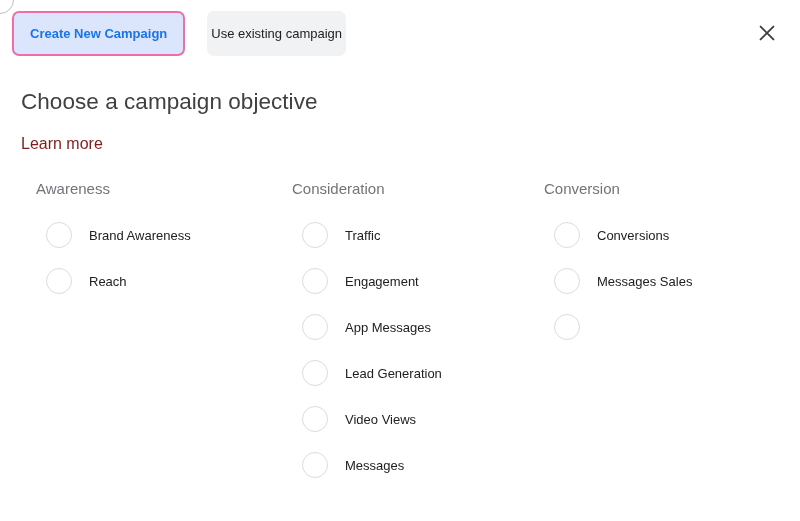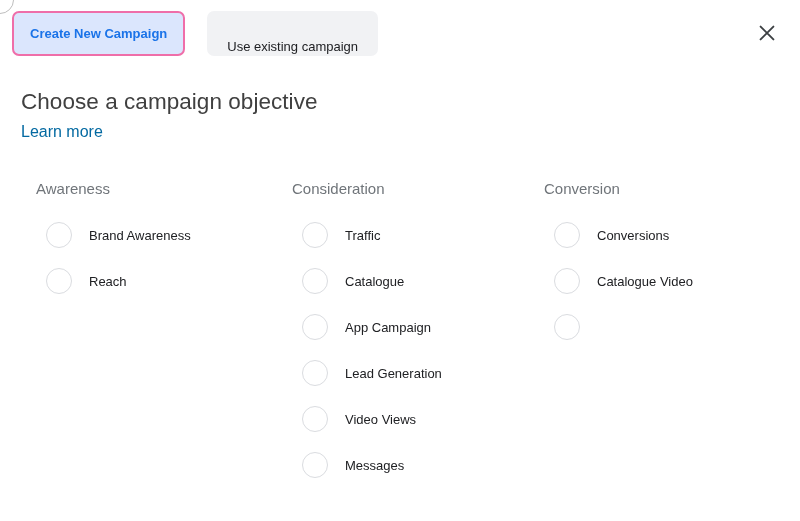--- a/index.html
+++ b/index.html
@@ -57,22 +57,21 @@
     color: #1a73e8;
     font-weight: bold;
     padding: 0 16px;
   }
 
   .tab.secondary {
     background: #f1f2f4;
     border: 2px solid transparent;
     color: #202124;
     font-weight: normal;
-    padding: 0 18px;
-    align-items: flex-end;
+    padding: 0 2px;
   }
 
   #close-button {
     position: absolute;
     right: 16px;
     top: 16px;
     width: 34px;
     height: 34px;
     display: flex;
     align-items: center;
@@ -88,23 +87,23 @@
     top: 89px;
     font-size: 22.5px;
     font-weight: 500;
     color: #404040;
     letter-spacing: 0.05px;
   }
 
   #learn-more-link {
     position: absolute;
     left: 21px;
-    top: 123px;
+    top: 135px;
     font-size: 16px;
-    color: #0369a1;
+    color: #7f1d1d;
     text-decoration: none;
     cursor: pointer;
   }
 
   #columns {
     position: absolute;
     left: 36px;
     top: 180px;
     width: 760px;
     display: flex;
@@ -188,25 +187,25 @@
   </div>
 
   <div class="objective-column col-1">
     <div class="column-header">Consideration</div>
     <div class="option-row">
       <span class="radio-circle"></span>
       <span class="option-label">Traffic</span>
     </div>
     <div class="option-row">
       <span class="radio-circle"></span>
-      <span class="option-label">Catalogue</span>
-    </div>
-    <div class="option-row">
-      <span class="radio-circle"></span>
-      <span class="option-label">App Campaign</span>
+      <span class="option-label">Engagement</span>
+    </div>
+    <div class="option-row">
+      <span class="radio-circle"></span>
+      <span class="option-label">App Messages</span>
     </div>
     <div class="option-row">
       <span class="radio-circle"></span>
       <span class="option-label">Lead Generation</span>
     </div>
     <div class="option-row">
       <span class="radio-circle"></span>
       <span class="option-label">Video Views</span>
     </div>
     <div class="option-row">
@@ -216,20 +215,20 @@
   </div>
 
   <div class="objective-column col-2">
     <div class="column-header">Conversion</div>
     <div class="option-row">
       <span class="radio-circle"></span>
       <span class="option-label">Conversions</span>
     </div>
     <div class="option-row">
       <span class="radio-circle"></span>
-      <span class="option-label">Catalogue Video</span>
+      <span class="option-label">Messages Sales</span>
     </div>
     <div class="option-row">
       <span class="radio-circle"></span>
     </div>
   </div>
 
 </div>
 
 </body></html>

